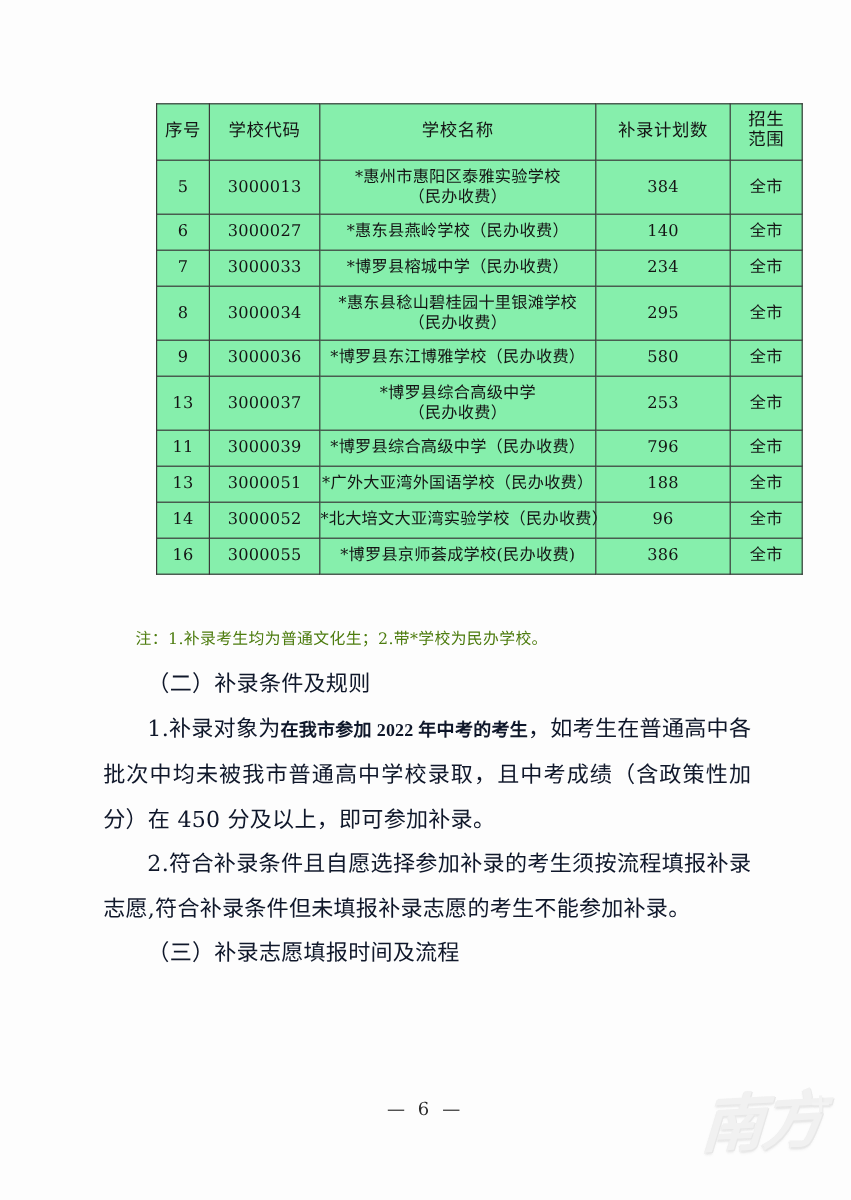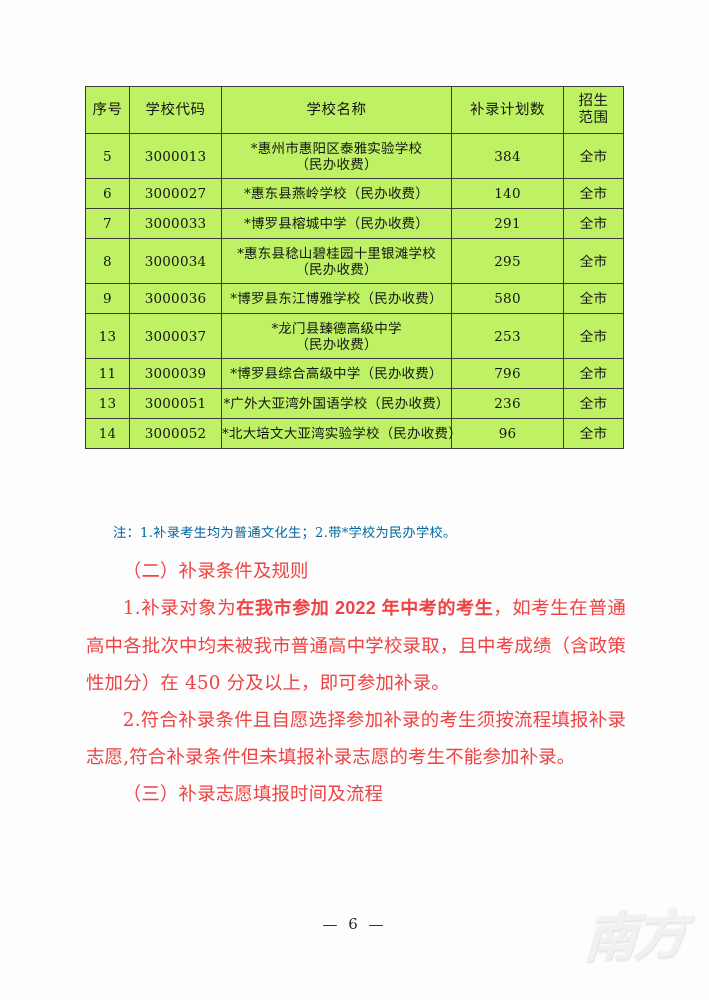--- a/index.html
+++ b/index.html
@@ -27,21 +27,22 @@
   .table-wrap {
     position: absolute;
     left: 85px;
     top: 86px;
     width: 538px;
   }
   table.plan {
     border-collapse: collapse;
     width: 100%;
     table-layout: fixed;
-    background: #bef264;
+    background: #86efac;
+    margin-left: 45px;
   }
   table.plan td, table.plan th {
     border: 1px solid #3a3a3a;
     text-align: center;
     vertical-align: middle;
     font-weight: normal;
     color: #141414;
     padding: 0;
     line-height: 1.22;
   }
@@ -85,48 +86,48 @@
   tr.row-2line td { height: 44px; }
   .name-line { display: block; white-space: nowrap; text-align: center; }
 
   
   .note {
     position: absolute;
     left: 113px;
     top: 522px;
     font-size: 13.2px;
     letter-spacing: 0.3px;
-    color: #0369a1;
+    color: #4d7c0f;
     white-space: nowrap;
   }
 
   
   .body-text {
     position: absolute;
     left: 86px;
     top: 552px;
     width: 540px;
     font-size: 18.4px;
     line-height: 37px;
-    color: #ef4444;
+    color: #0f172a;
     letter-spacing: 0.2px;
   }
   .para {
     margin: 0;
     text-indent: 2em;
     text-align: justify;
     text-justify: inter-ideograph;
   }
   .para.heading {
     text-indent: 2em;
   }
   .para b, .para strong {
     font-weight: bold;
-    font-family: Liberation Sans, sans-serif;
-    font-size: 18px;
+    font-family: Liberation Serif, serif;
+    font-size: 15px;
   }
 
   
   .page-number {
     position: absolute;
     left: 0;
     right: 0;
     top: 915px;
     text-align: center;
     font-size: 15px;
@@ -222,21 +223,21 @@
           <td class="cell-plan">140</td>
           <td class="cell-scope">全市</td>
         </tr>
 
         <tr class="row-1line">
           <td class="cell-no">7</td>
           <td class="cell-code">3000033</td>
           <td class="cell-name">
             <span class="name-line">*博罗县榕城中学（民办收费）</span>
           </td>
-          <td class="cell-plan">291</td>
+          <td class="cell-plan">234</td>
           <td class="cell-scope">全市</td>
         </tr>
 
         <tr class="row-2line">
           <td class="cell-no">8</td>
           <td class="cell-code">3000034</td>
           <td class="cell-name">
             <span class="name-line">*惠东县稔山碧桂园十里银滩学校</span>
             <span class="name-line">（民办收费）</span>
           </td>
@@ -251,21 +252,21 @@
             <span class="name-line">*博罗县东江博雅学校（民办收费）</span>
           </td>
           <td class="cell-plan">580</td>
           <td class="cell-scope">全市</td>
         </tr>
 
         <tr class="row-2line">
           <td class="cell-no">13</td>
           <td class="cell-code">3000037</td>
           <td class="cell-name">
-            <span class="name-line">*龙门县臻德高级中学</span>
+            <span class="name-line">*博罗县综合高级中学</span>
             <span class="name-line">（民办收费）</span>
           </td>
           <td class="cell-plan">253</td>
           <td class="cell-scope">全市</td>
         </tr>
 
         <tr class="row-1line">
           <td class="cell-no">11</td>
           <td class="cell-code">3000039</td>
           <td class="cell-name">
@@ -275,35 +276,44 @@
           <td class="cell-scope">全市</td>
         </tr>
 
 
         <tr class="row-1line">
           <td class="cell-no">13</td>
           <td class="cell-code">3000051</td>
           <td class="cell-name">
             <span class="name-line">*广外大亚湾外国语学校（民办收费）</span>
           </td>
-          <td class="cell-plan">236</td>
+          <td class="cell-plan">188</td>
           <td class="cell-scope">全市</td>
         </tr>
 
         <tr class="row-1line">
           <td class="cell-no">14</td>
           <td class="cell-code">3000052</td>
           <td class="cell-name">
             <span class="name-line">*北大培文大亚湾实验学校（民办收费）</span>
           </td>
           <td class="cell-plan">96</td>
           <td class="cell-scope">全市</td>
         </tr>
 
 
+        <tr class="row-1line">
+          <td class="cell-no">16</td>
+          <td class="cell-code">3000055</td>
+          <td class="cell-name">
+            <span class="name-line">*博罗县京师荟成学校(民办收费)</span>
+          </td>
+          <td class="cell-plan">386</td>
+          <td class="cell-scope">全市</td>
+        </tr>
 
       </tbody>
     </table>
   </div>
 
   <div class="note">注：1.补录考生均为普通文化生；2.带*学校为民办学校。</div>
 
   <div class="body-text">
 
     <p class="para heading">（二）补录条件及规则</p>

